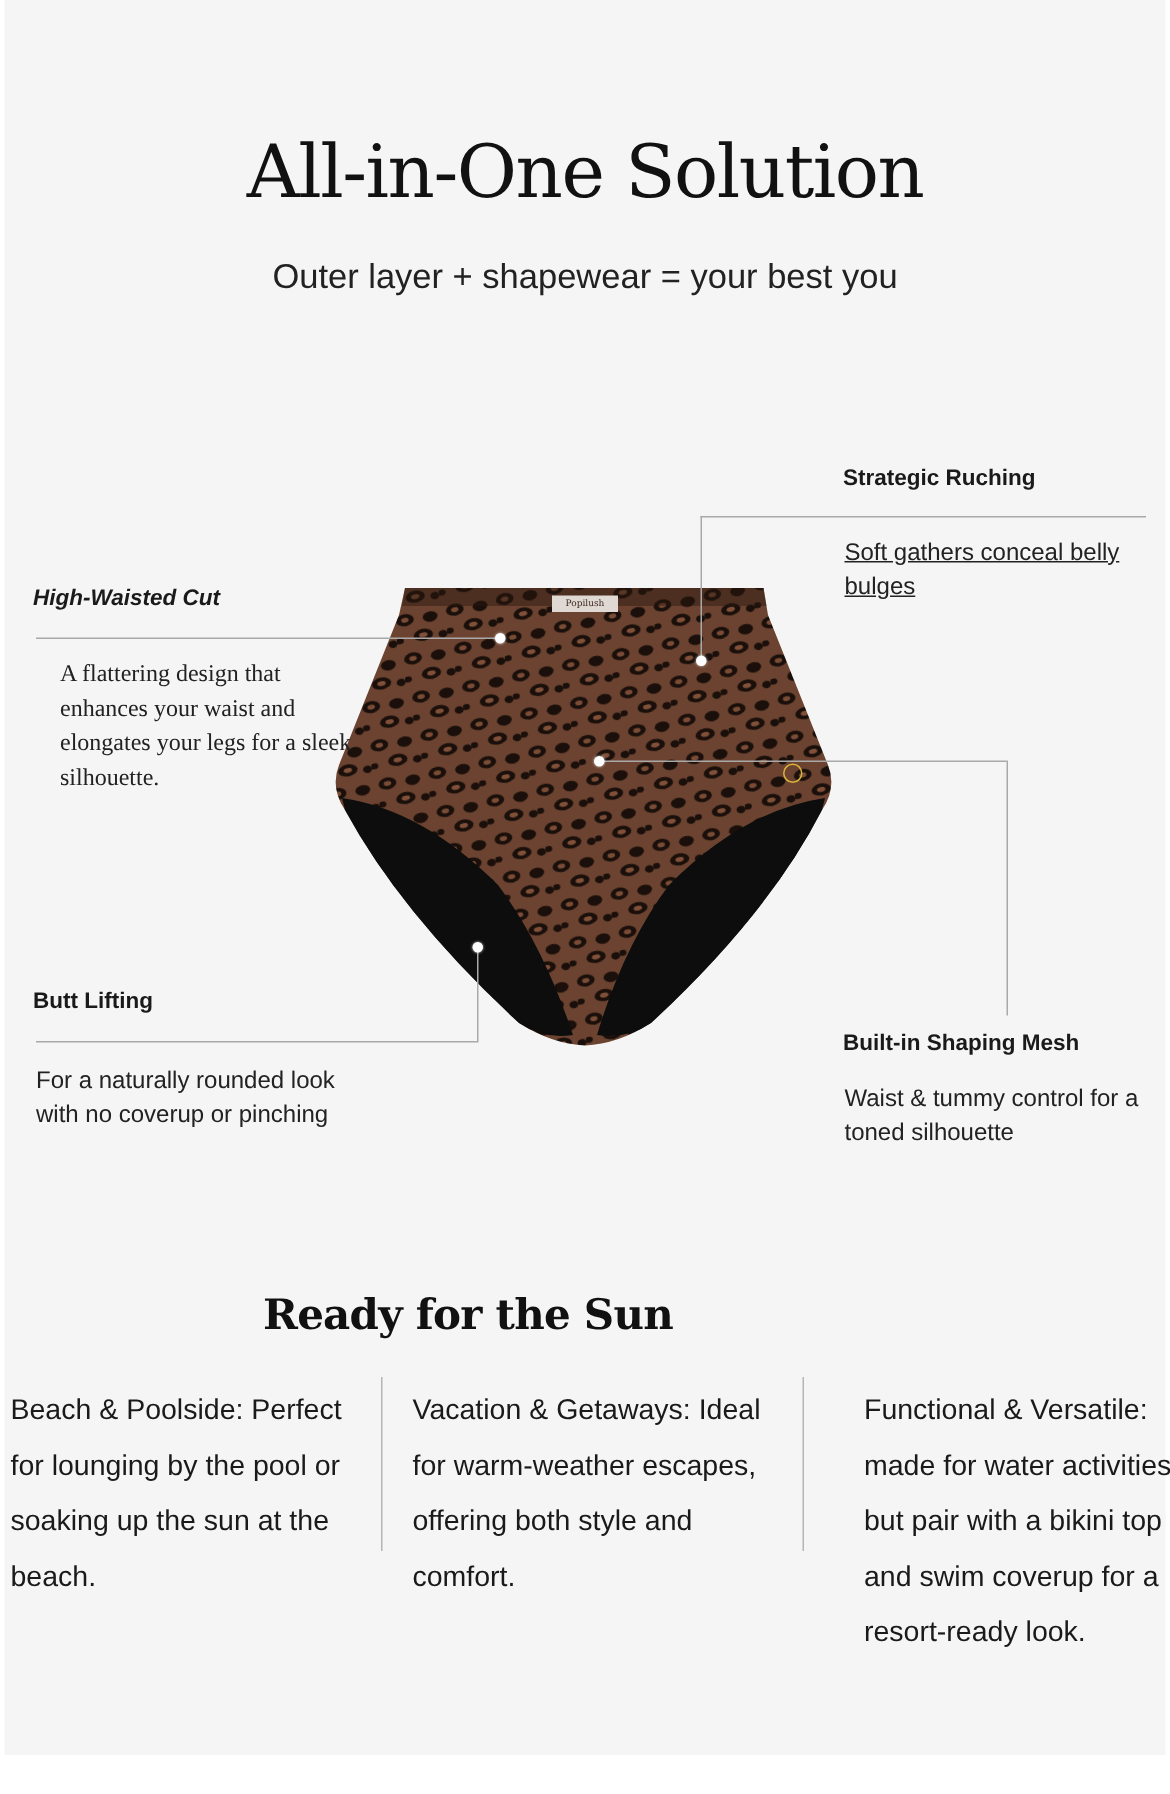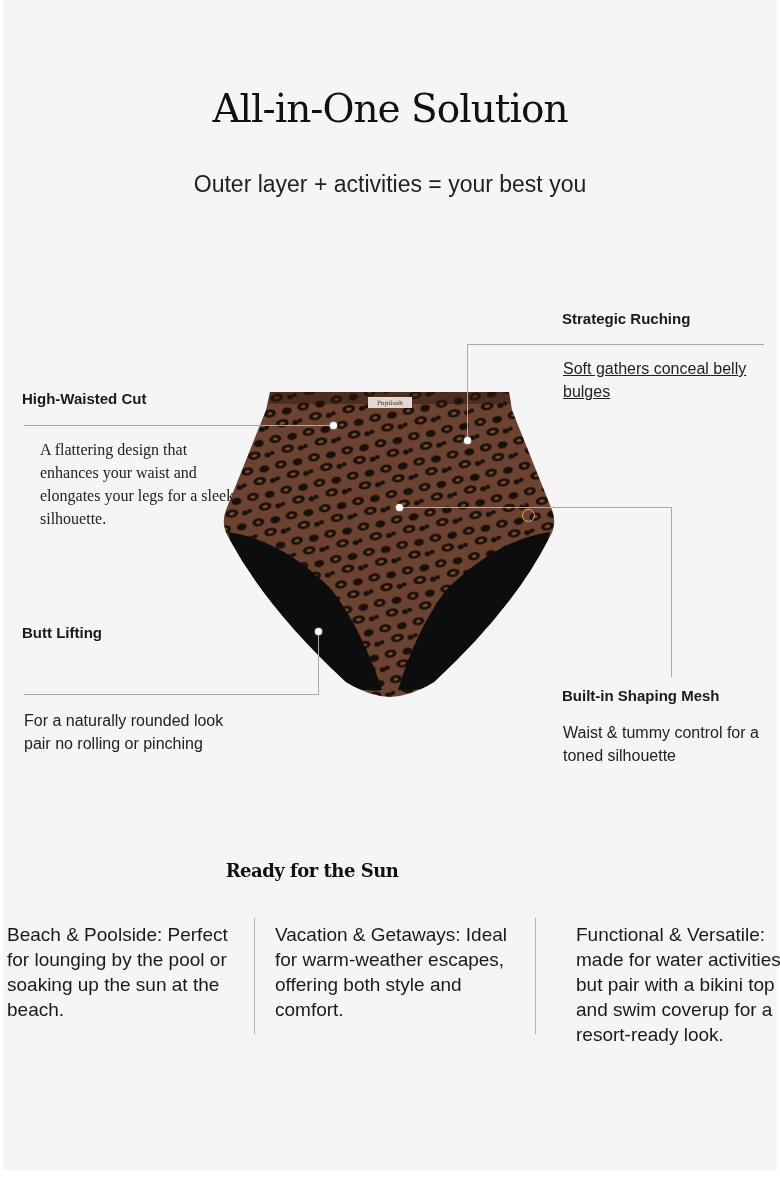--- a/index.html
+++ b/index.html
@@ -1,37 +1,37 @@
 <!DOCTYPE html>
 <html><head>
 <meta charset="utf-8">
 <style>
   html, body { margin: 0; padding: 0; background: #ffffff; }
   body { width: 780px; height: 1196px; position: relative; overflow: hidden; font-family: "Liberation Sans", sans-serif; color: #1a1a1a; }
   .panel { position: absolute; left: 3px; top: 0; width: 774px; height: 1170px; background: #f5f5f5; }
-  .title { position: absolute; left: 0; width: 780px; top: 86px; text-align: center; font-family: "DejaVu Serif", serif; font-size: 39px; font-weight: normal; letter-spacing: -1px; color: #111; margin: 0; }
+  .title { position: absolute; left: 0; width: 780px; top: 86px; text-align: center; font-family: "DejaVu Serif", serif; font-size: 49px; font-weight: normal; letter-spacing: -1px; color: #111; margin: 0; }
   .subtitle { position: absolute; left: 0; width: 780px; top: 171px; text-align: center; font-size: 23px; color: #222; margin: 0; }
   .feat-title { position: absolute; font-size: 15px; color: #1a1a1a; margin: 0; white-space: nowrap; }
   .feat-desc { position: absolute; font-size: 16px; line-height: 23px; color: #222; margin: 0; }
   .line { position: absolute; background: #a9a9a9; }
   .dot { position: absolute; width: 7px; height: 7px; border-radius: 50%; background: #ffffff; box-shadow: 0 0 2px rgba(255,255,255,0.8); }
   .product { position: absolute; left: 222px; top: 390px; width: 334px; height: 308px; }
   .label-tag { position: absolute; left: 146px; top: 7px; width: 44px; height: 11px; background: #e0d8d2; font-family: "DejaVu Serif", serif; font-size: 6px; line-height: 11px; text-align: center; color: #3a2a20; }
   .logo-badge { position: absolute; left: 300px; top: 119px; width: 13px; height: 13px; border-radius: 50%; border: 1.5px solid #d9b43a; box-sizing: border-box; }
-  .sun-title { position: absolute; left: 0; width: 624px; top: 860px; text-align: center; font-family: "DejaVu Serif", serif; font-size: 18px; color: #111; margin: 0; letter-spacing: -0.5px; }
-  .col { position: absolute; top: 922px; font-size: 19px; line-height: 25px; color: #1a1a1a; margin: 0; }
+  .sun-title { position: absolute; left: 0; width: 624px; top: 860px; text-align: center; font-family: "DejaVu Serif", serif; font-size: 28px; color: #111; margin: 0; letter-spacing: -0.5px; }
+  .col { position: absolute; top: 922px; font-size: 19px; line-height: 37px; color: #1a1a1a; margin: 0; }
   .vsep { position: absolute; top: 918px; width: 1px; height: 116px; background: #b5b5b5; }
 </style>
 </head>
 <body>
 
 <div class="panel"></div>
 
 <h1 class="title">All-in-One Solution</h1>
-<p class="subtitle">Outer layer + activities = your best you</p>
+<p class="subtitle">Outer layer + shapewear = your best you</p>
 
 <div class="product">
   <svg width="334" height="308" viewBox="0 0 334 308">
     <defs>
       <pattern id="leo" width="34" height="26" patternUnits="userSpaceOnUse" patternTransform="rotate(-12)">
         <rect width="34" height="26" fill="#6b4330"></rect>
         <ellipse cx="8" cy="7" rx="6" ry="4" fill="#1a0f0a"></ellipse>
         <ellipse cx="8" cy="7" rx="2.5" ry="1.6" fill="#7a4c35"></ellipse>
         <ellipse cx="25" cy="8" rx="5" ry="3.5" fill="#1a0f0a"></ellipse>
         <ellipse cx="18" cy="19" rx="6.5" ry="4" fill="#1a0f0a"></ellipse>
@@ -48,34 +48,34 @@
     <path d="M6 142 Q60 150 110 200 Q140 240 160 300 Q140 303 124 292 Q46 220 8 150 Z" fill="#0d0d0d"></path>
 
     <path d="M328 142 Q274 150 224 200 Q194 240 176 300 Q196 303 212 292 Q290 220 326 150 Z" fill="#0d0d0d"></path>
   </svg>
   <div class="label-tag">Popilush</div>
   <div class="logo-badge"></div>
 </div>
 
 <div class="line" style="left:24px; top:425px; width:309px; height:1px;"></div>
 <div class="dot" style="left:330px; top:422px;"></div>
-<h3 class="feat-title" style="left:22px; top:390px;">High-Waisted Cut</h3>
+<h3 class="feat-title" style="left:22px; top:390px;font-style:italic;">High-Waisted Cut</h3>
 <p class="feat-desc" style="left:40px; top:438px; width:200px;font-family:Liberation Serif, serif;">A flattering design that enhances your waist and elongates your legs for a sleek silhouette.</p>
 
 <div class="line" style="left:467px; top:344px; width:297px; height:1px;"></div>
 <div class="line" style="left:467px; top:344px; width:1px; height:96px;"></div>
 <div class="dot" style="left:464px; top:437px;"></div>
 <h3 class="feat-title" style="left:562px; top:310px;">Strategic Ruching</h3>
 <p class="feat-desc" style="left:563px; top:357px; width:205px;text-decoration:underline;">Soft gathers conceal belly bulges</p>
 
 <div class="line" style="left:318px; top:631px; width:1px; height:63px;"></div>
 <div class="line" style="left:24px; top:694px; width:295px; height:1px;"></div>
 <div class="dot" style="left:315px; top:628px;"></div>
-<h3 class="feat-title" style="left:22px; top:624px;">Butt Lifting</h3>
-<p class="feat-desc" style="left:24px; top:709px; width:230px;">For a naturally rounded look pair no rolling or pinching</p>
+<h3 class="feat-title" style="left:22px; top:659px;">Butt Lifting</h3>
+<p class="feat-desc" style="left:24px; top:709px; width:230px;">For a naturally rounded look with no coverup or pinching</p>
 
 <div class="line" style="left:399px; top:507px; width:272px; height:1px;"></div>
 <div class="line" style="left:671px; top:507px; width:1px; height:170px;"></div>
 <div class="dot" style="left:396px; top:504px;"></div>
 <h3 class="feat-title" style="left:562px; top:687px;text-align:center;">Built-in Shaping Mesh</h3>
 <p class="feat-desc" style="left:563px; top:721px; width:212px;">Waist &amp; tummy control for a toned silhouette</p>
 
 <h2 class="sun-title">Ready for the Sun</h2>
 
 <p class="col" style="left:7px; width:238px;">Beach &amp; Poolside: Perfect for lounging by the pool or soaking up the sun at the beach.</p>

